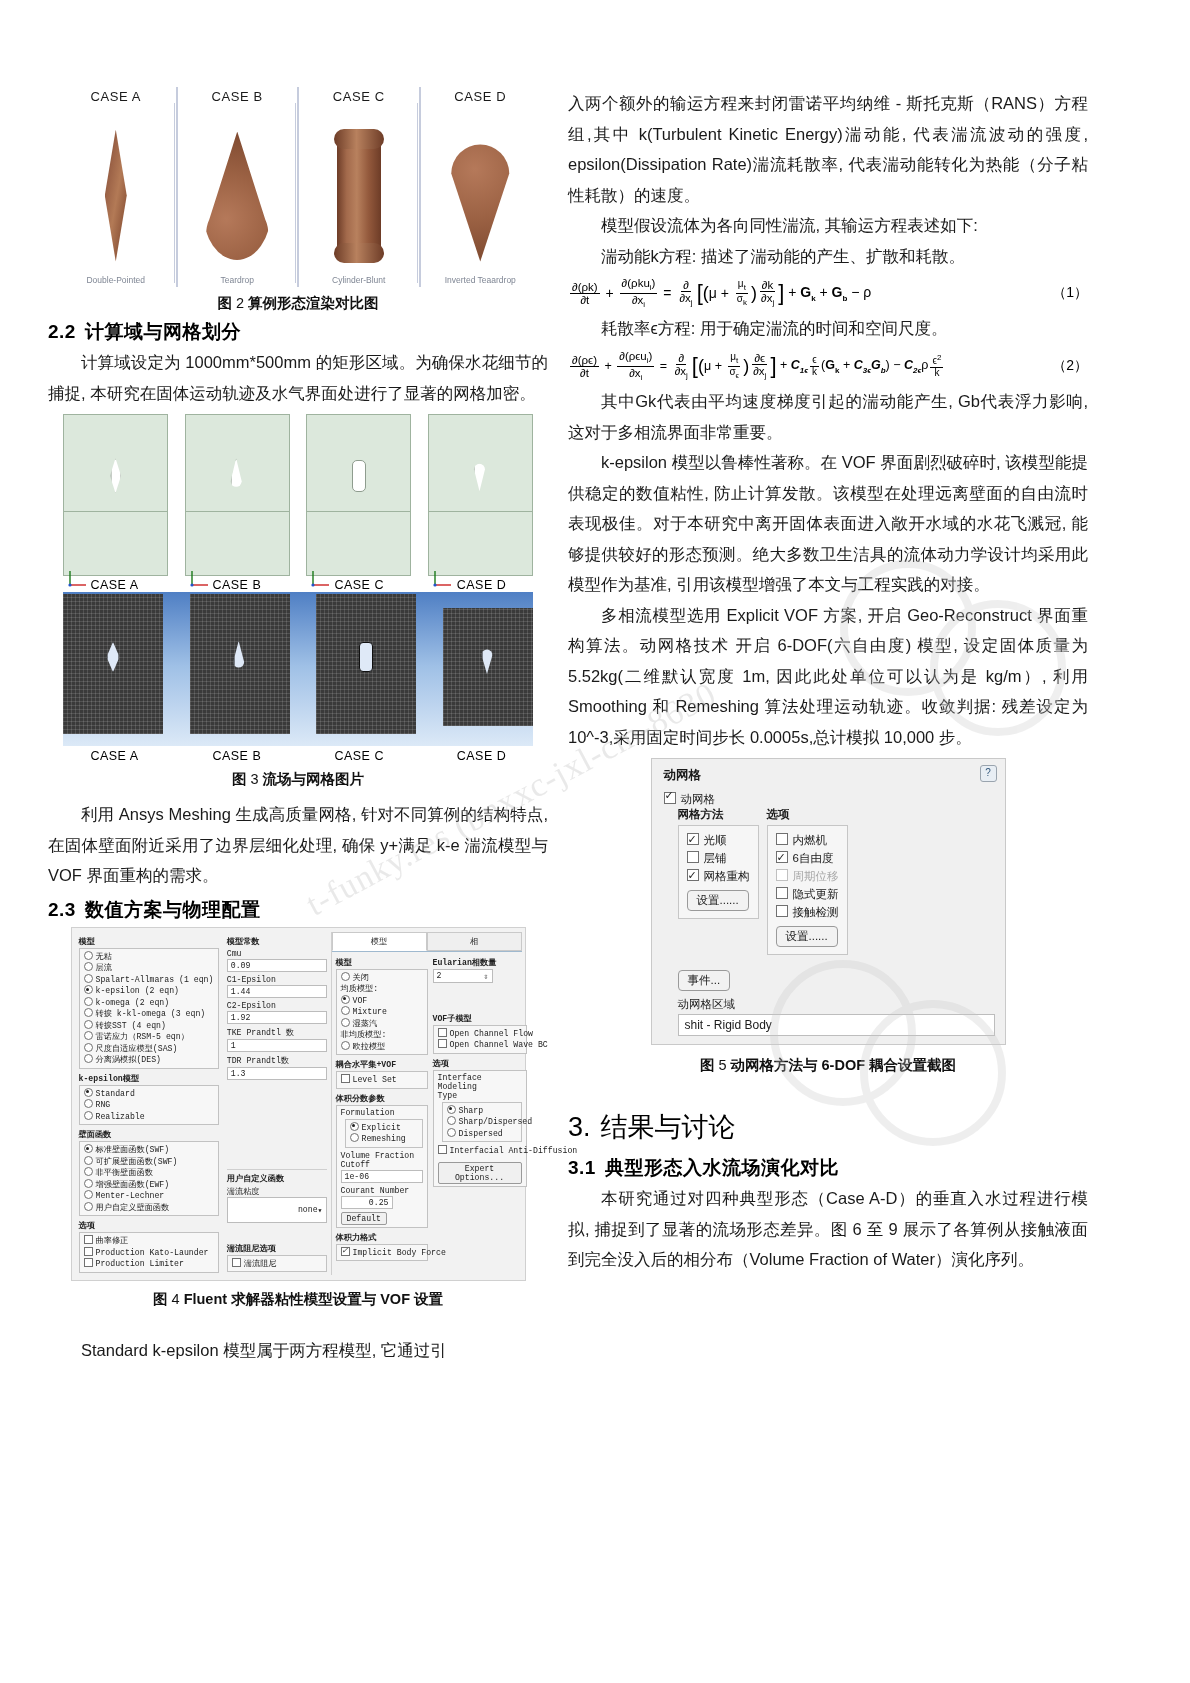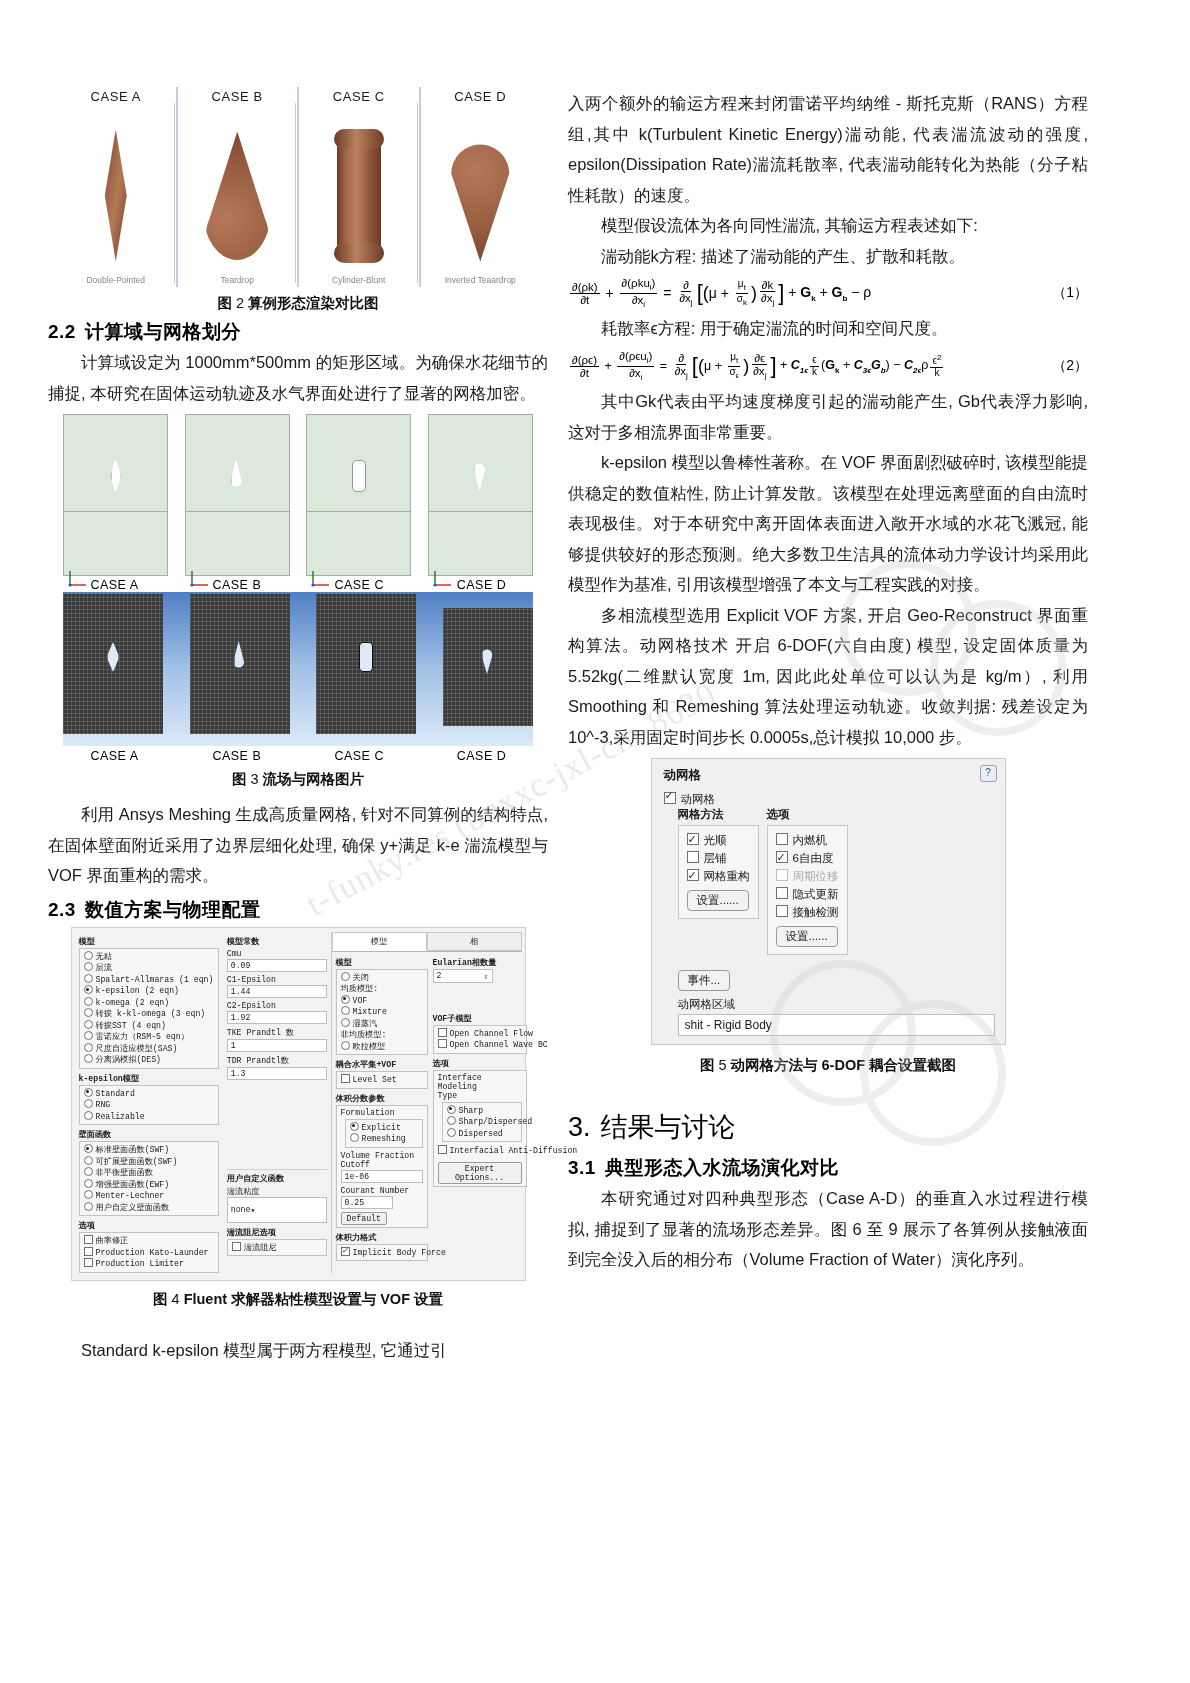--- a/index.html
+++ b/index.html
@@ -125,21 +125,21 @@
   .chk.on:after{content:"✓";position:absolute;left:0px;top:-3px;font-size:8px;color:#222;}
   .f4field{border:1px solid #bcbcbc;background:#fff;padding:1px 3px;margin:1px 0 3px 0;}
   .f4lab{margin-top:2px;}
   .f4tabs{display:flex;border-bottom:1px solid #9fb9cf;}
   .f4tab{flex:1;text-align:center;padding:3px 0;border:1px solid #c9c9c9;background:#efefef;font-size:8.2px;}
   .f4tab.act{background:#fff;border-bottom:1px solid #fff;}
   .f4cbody{display:flex;padding:3px 4px;}
   .f4c1{width:92px;}
   .f4c2{width:94px;}
   .f4btn{display:inline-block;border:1px solid #9a9a9a;background:#f0f0f0;padding:1px 5px;border-radius:2px;}
-  .f4sel{border:1px solid #bcbcbc;background:#fff;padding:7px 3px;display:flex;justify-content:flex-start;}
+  .f4sel{border:1px solid #bcbcbc;background:#fff;padding:7px 3px;display:flex;justify-content:flex-end;}
   .f4spin{border:1px solid #bcbcbc;background:#fff;padding:1px 3px;width:52px;display:flex;justify-content:space-between;}
 
   
   .fig5{
     width:355px;margin:6px auto 0 auto;background:#f0f0f0;border:1px solid #c9c9c9;
     padding:8px 10px 8px 12px;box-sizing:border-box;font-size:11.5px;color:#1a1a1a;
     position:relative;
   }
   .f5title{font-weight:bold;font-size:12.5px;margin-bottom:8px;}
   .f5help{position:absolute;right:8px;top:6px;width:15px;height:15px;border:1px solid #9aa4ae;
@@ -365,21 +365,21 @@
         <div class="f4field">1</div>
         <div class="f4lab">TDR Prandtl数</div>
         <div class="f4field">1.3</div>
         <div style="height:84px;"></div>
         <div class="f4hdr" style="border-top:1px solid #cfcfcf;padding-top:3px;">用户自定义函数</div>
         <div class="f4lab">湍流粘度</div>
         <div class="f4sel">
           <span>none</span>
           <span>▾</span>
         </div>
-        <div class="f4hdr" style="margin-top:4px;">湍流阻尼选项</div>
+        <div class="f4hdr" style="margin-top:20px;">湍流阻尼选项</div>
         <div class="f4box" style="margin-bottom:0;">
           <label class="f4opt"><i class="chk"></i><span>湍流阻尼</span></label>
         </div>
       </div>
 
       <div class="f4panel f4c">
         <div class="f4tabs">
           <div class="f4tab act">模型</div>
           <div class="f4tab">相</div>
         </div>
@@ -402,21 +402,21 @@
             <div class="f4hdr">体积分数参数</div>
             <div class="f4box">
               <div>Formulation</div>
               <div class="f4box" style="margin:2px 0 3px 4px;">
                 <label class="f4opt"><i class="rad on"></i><span>Explicit</span></label>
                 <label class="f4opt"><i class="rad"></i><span>Remeshing</span></label>
               </div>
               <div>Volume Fraction Cutoff</div>
               <div class="f4field">1e-06</div>
               <div>Courant Number</div>
-              <div class="f4field" style="width:44px;">0.25</div>
+              <div class="f4field" style="width:44px;text-align:right;">0.25</div>
               <span class="f4btn">Default</span>
             </div>
             <div class="f4hdr">体积力格式</div>
             <div class="f4box" style="margin-bottom:0;">
               <label class="f4opt"><i class="chk on"></i><span>Implicit Body Force</span></label>
             </div>
           </div>
           <div class="f4c2" style="padding-left:5px;">
             <div class="f4hdr">Eularian相数量</div>
             <div class="f4spin">

